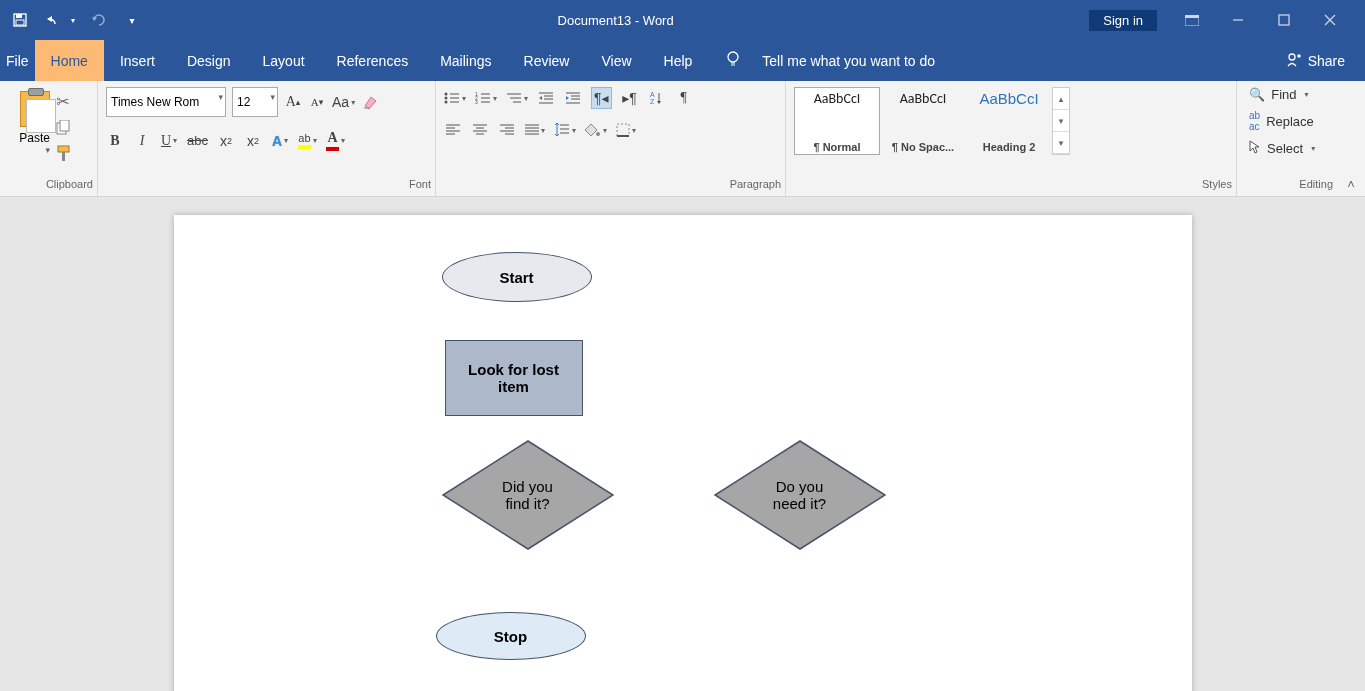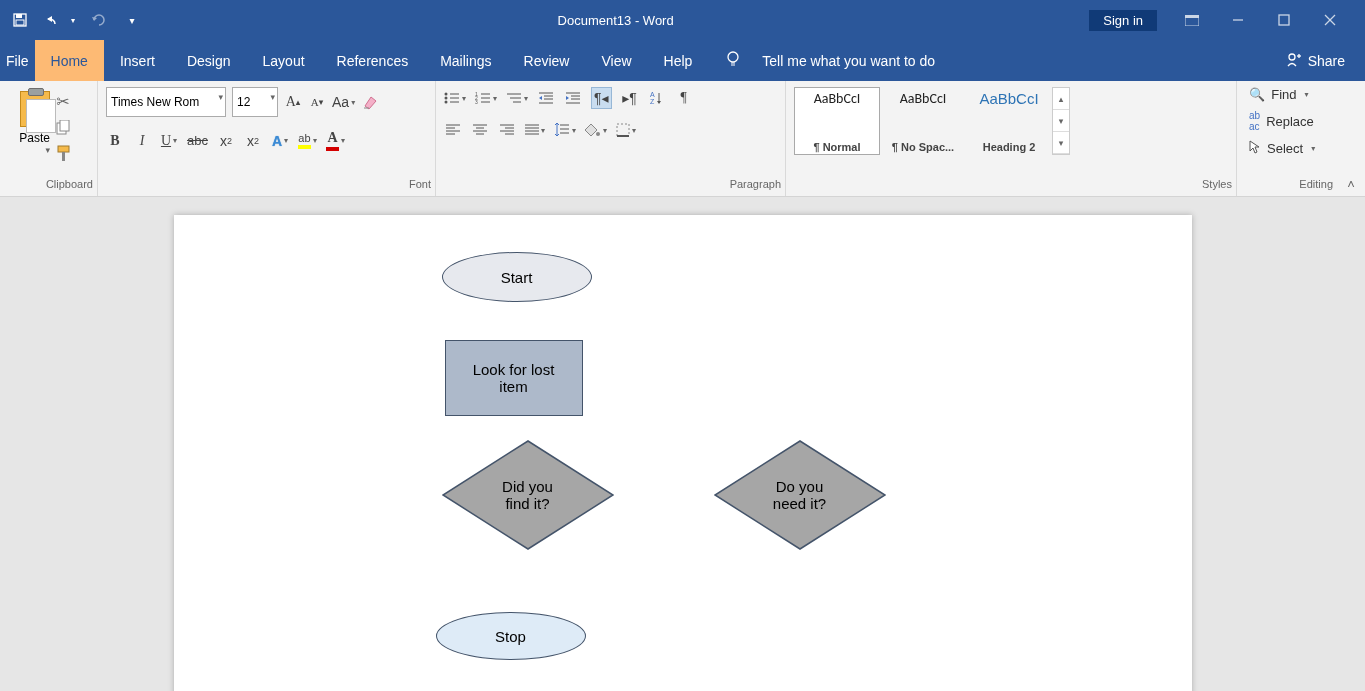--- a/index.html
+++ b/index.html
@@ -71,21 +71,21 @@
 
 .edit-body{display:flex;flex-direction:column;gap:4px;padding-top:2px;}
 .edit-btn{display:flex;align-items:center;gap:6px;font-size:13px;cursor:pointer;padding:2px 4px;color:#333;}
 .collapse-ribbon{width:28px;display:flex;align-items:flex-end;justify-content:center;padding-bottom:4px;color:#666;font-size:13px;}
 
 
 .doc-area{height:535px;overflow:hidden;display:flex;justify-content:center;padding-top:18px;}
 .page{width:1018px;height:900px;background:#fff;box-shadow:0 0 6px rgba(0,0,0,0.25);position:relative;}
 
 
-.shape{position:absolute;display:flex;align-items:center;justify-content:center;text-align:center;font-family:"Times New Roman",serif;font-size:15px;color:#000;}
+.shape{position:absolute;display:flex;align-items:center;justify-content:center;text-align:center;font-family:"Times New Roman",serif;font-size:15px;color:#000;font-weight:bold;}
 .oval{border:1.5px solid #44546a;background:#e7e9ee;border-radius:50%;}
 .oval2{border:1.5px solid #44546a;background:#deebf7;border-radius:50%;}
 .rect{border:1.5px solid #44546a;background:#adb9ca;}
 .diamond-wrap{position:absolute;}
 .diamond{width:100%;height:100%;position:relative;}
 .diamond svg{position:absolute;top:0;left:0;}
 .diamond-text{position:absolute;top:0;left:0;width:100%;height:100%;display:flex;align-items:center;justify-content:center;text-align:center;font-family:"Times New Roman",serif;font-size:15px;}
 </style>
 </head>
 <body>

